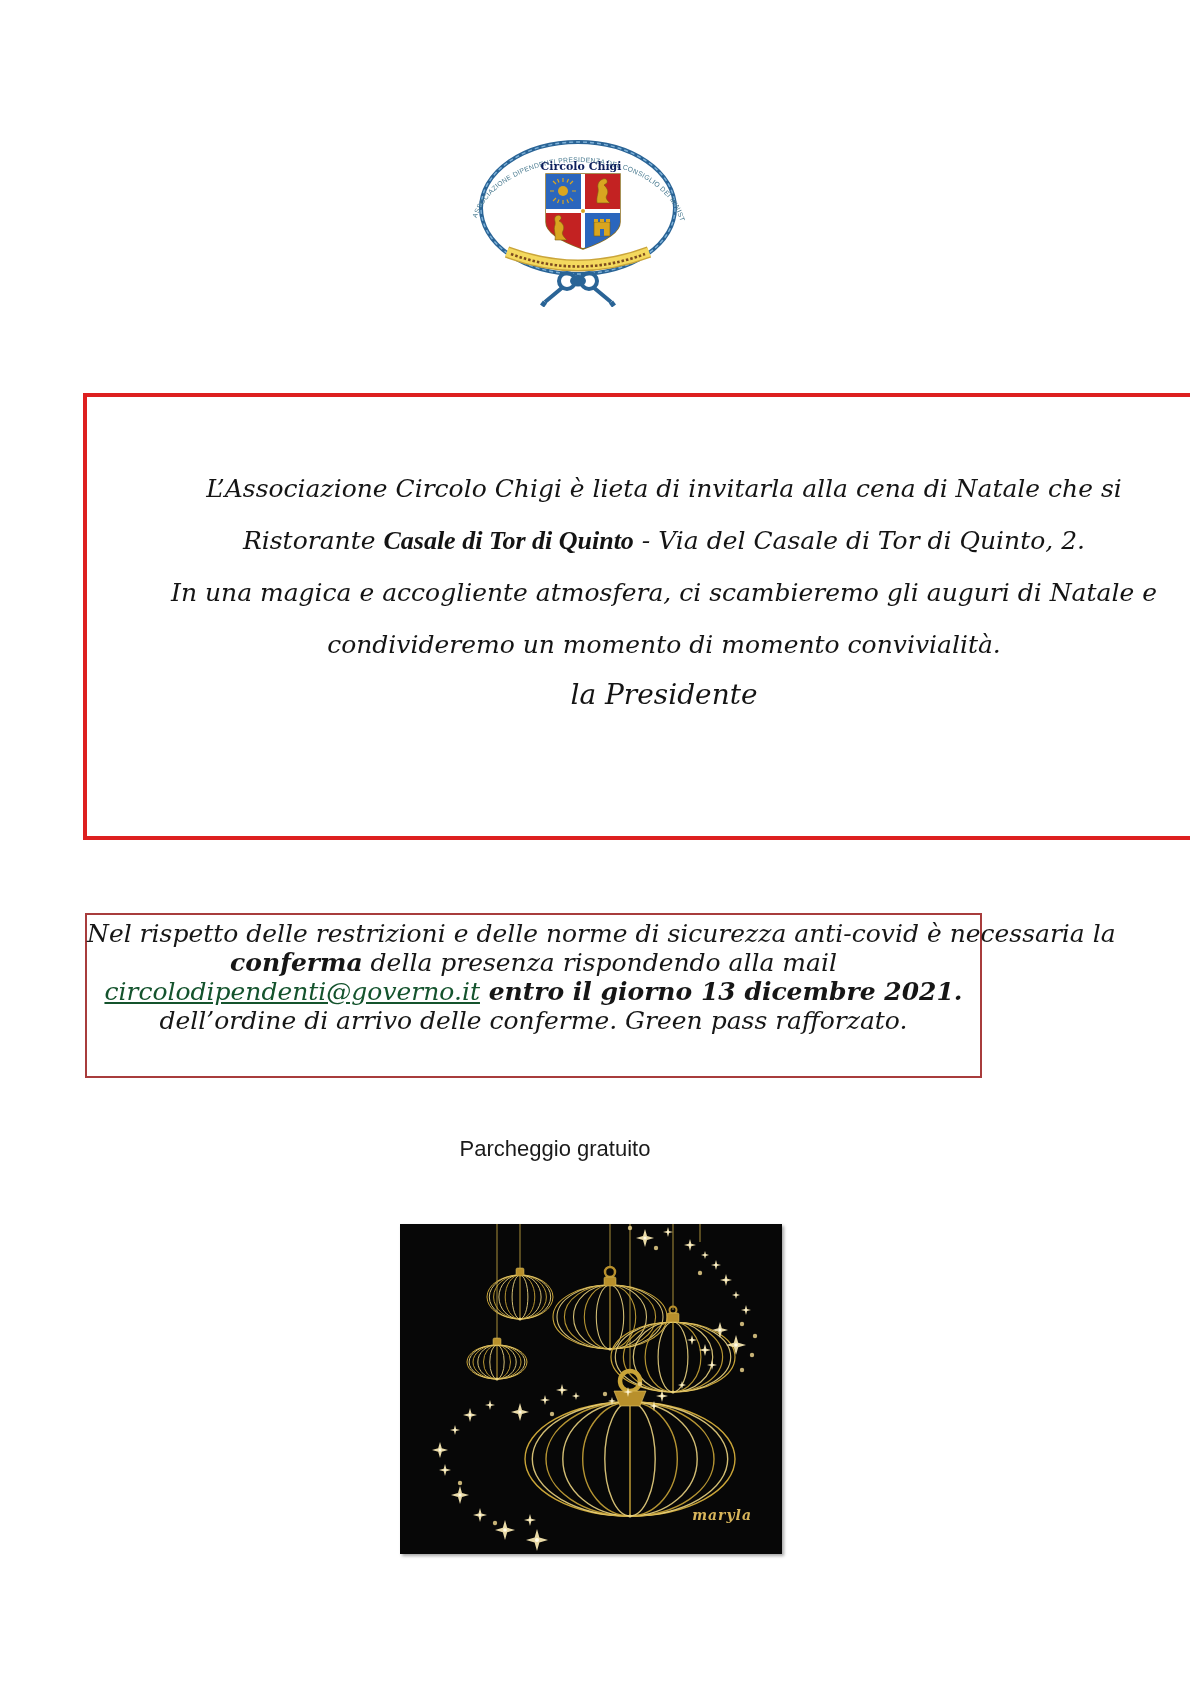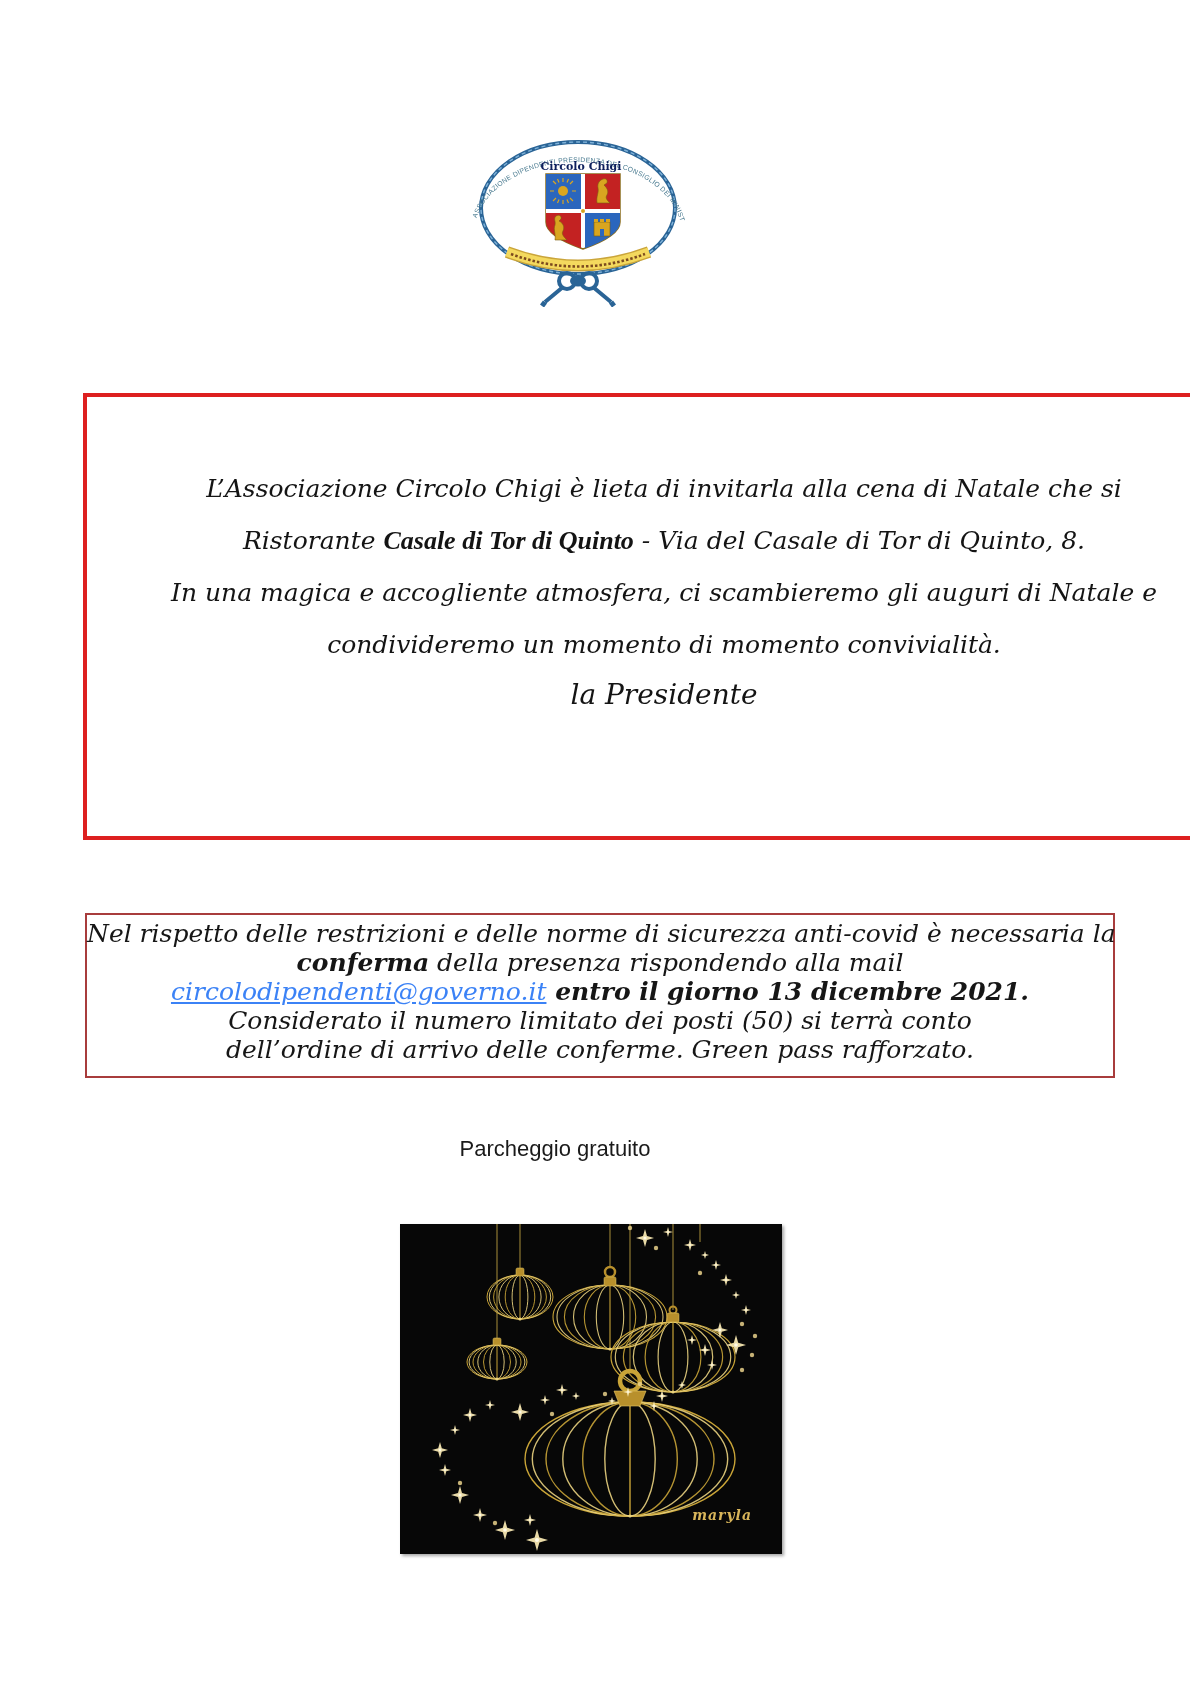--- a/index.html
+++ b/index.html
@@ -10,21 +10,21 @@
   
   .invite-box{position:absolute;left:83px;top:393px;width:1162px;height:447px;
       border:4px solid #dd2020;box-sizing:border-box;text-align:center;color:#141414;}
   .invite-box p{margin:0;white-space:nowrap;}
   .script{font-style:italic;font-size:25px;line-height:52px;font-family:"DejaVu Serif",serif;}
   .first-line{margin-top:66px !important;}
   .rest-name{font-weight:bold;font-size:26px;font-family:Liberation Serif, serif;}
   .role{font-size:28px;line-height:48px;}
   .name{font-style:italic;font-size:27px;line-height:40px;font-family:"DejaVu Serif",serif;}
   
-  .notice-box{position:absolute;left:85px;top:913px;width:1030px;height:165px;
+  .notice-box{position:absolute;left:85px;top:913px;width:897px;height:165px;
       border:2px solid #a83c3c;box-sizing:border-box;padding-top:4px;text-align:center;
       font-style:italic;font-size:25px;color:#161616;font-family:"DejaVu Serif",serif;}
   .notice-box p{margin:0;line-height:29px;white-space:nowrap;}
   .email{text-decoration:underline;cursor:pointer;}
   
   .parking{position:absolute;left:0;top:1136px;width:100%;text-align:center;
       transform:translateX(-40px);font-family:"Liberation Sans",sans-serif;
       font-size:22px;color:#1a1a1a;}
   
   .ornaments{position:absolute;left:400px;top:1224px;width:382px;height:330px;
@@ -96,31 +96,30 @@
       <circle cx="112" cy="149" r="8"></circle>
       <circle cx="134" cy="149" r="8"></circle>
       <ellipse cx="123" cy="149" rx="8" ry="5.5" fill="#2a6496" stroke="none"></ellipse>
       <path d="M108,155 L90,170 M138,155 L156,170"></path>
       <path d="M90,170 l-3,4 M156,170 l3,4" stroke-width="5"></path>
     </g>
   </svg>
 
   <div class="invite-box">
     <p class="script first-line">L’Associazione Circolo Chigi è lieta di invitarla alla cena di Natale che si</p>
-    <p class="script"><span>Ristorante </span><span class="rest-name">Casale di Tor di Quinto</span><span> - Via del Casale di Tor di Quinto, 8.</span></p>
+    <p class="script"><span>Ristorante </span><span class="rest-name">Casale di Tor di Quinto</span><span> - Via del Casale di Tor di Quinto, 2.</span></p>
     <p class="script">In una magica e accogliente atmosfera, ci scambieremo gli auguri di Natale e</p>
     <p class="script">condivideremo un momento di momento convivialità.</p>
     <p class="script role">la Presidente</p>
   </div>
 
   <div class="notice-box">
     <p>Nel rispetto delle restrizioni e delle norme di sicurezza anti-covid è necessaria la</p>
     <p><b>conferma</b><span> della presenza rispondendo alla mail</span></p>
-    <p><a class="email" style="color:#3b82f6">circolodipendenti@governo.it</a><b> entro il giorno 13 dicembre 2021.</b></p>
-    <p>Considerato il numero limitato dei posti (50) si terrà conto</p>
+    <p><a class="email" style="color:#14532d">circolodipendenti@governo.it</a><b> entro il giorno 13 dicembre 2021.</b></p>
     <p>dell’ordine di arrivo delle conferme. Green pass rafforzato.</p>
   </div>
 
   <div class="parking">Parcheggio gratuito</div>
 
   <svg id="orn" class="ornaments" viewBox="0 0 382 330">
     <rect x="0" y="0" width="382" height="330" fill="#070707"></rect>
     <g id="ornDraw">
         <line x1="120" y1="0" x2="120" y2="44" stroke="#8f7a33" stroke-width="1.2"></line>
         <line x1="97" y1="0" x2="97" y2="114" stroke="#8f7a33" stroke-width="1.2"></line>

